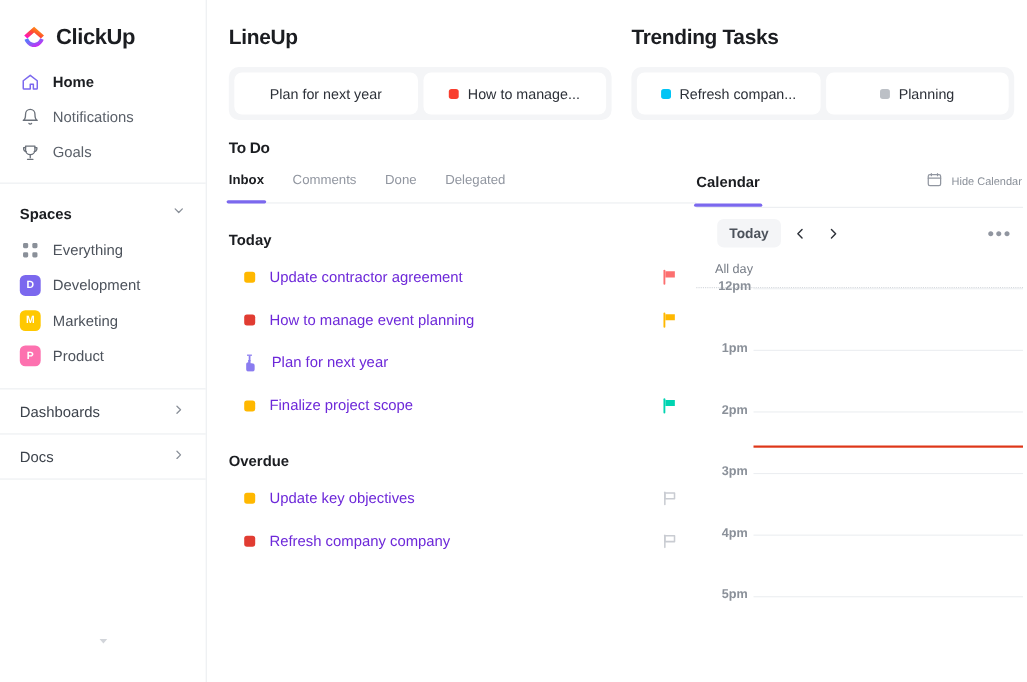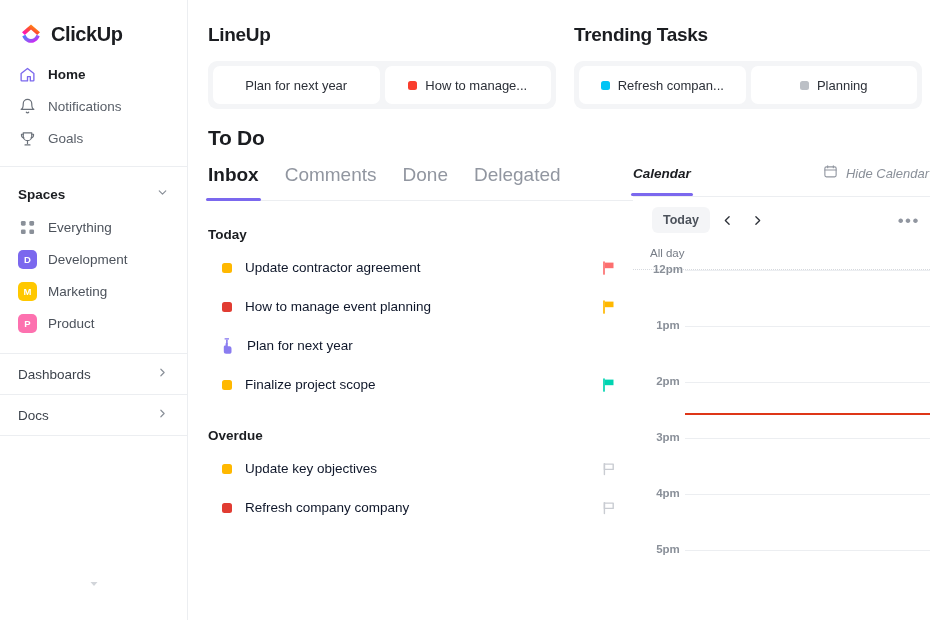--- a/index.html
+++ b/index.html
@@ -118,67 +118,67 @@
     padding: 0 10px; cursor: pointer;
   }
   .pill-card .dot { width: 9px; height: 9px; border-radius: 2.5px; flex: 0 0 9px; }
   .pill-card .lbl {
     font-size: 13px; color: #2c3038; white-space: nowrap;
     overflow: hidden; text-overflow: ellipsis;
   }
 
   
   .todo-title {
-    font-size: 21px; font-weight: bold; color: #1b1d21;
+    font-size: 14px; font-weight: bold; color: #1b1d21;
     padding: 17px 0 0 20px; letter-spacing:-0.3px;
   }
   .content-split { display: flex; }
   .todo-col { width: 445px; flex: 0 0 445px; padding-left: 20px; }
   .tabs { display: flex; gap: 26px; margin-top: 14px; position: relative; }
   .tab {
-    font-size: 19px; color: #9196a0; padding-bottom: 14px;
+    font-size: 12px; color: #9196a0; padding-bottom: 14px;
     cursor: pointer; position: relative;
   }
   .tab.active { color: #1b1d21; font-weight: bold; }
   .tab.active::after {
     content: ""; position: absolute; left: -2px; right: -2px; bottom: -1px;
     height: 3px; background: #7b68ee; border-radius: 2px;
   }
   .tabs-rule { height: 1px; background: #eceef1; }
 
   .group-label {
     font-size: 13.5px; font-weight: bold; color: #1b1d21;
     margin: 26px 0 6px 0;
   }
   .task-row {
     display: flex; align-items: center; height: 39px;
     padding-left: 14px; cursor: pointer;
   }
   .task-dot { width: 10px; height: 10px; border-radius: 2.5px; flex: 0 0 10px; }
   .task-hand { width: 14px; height: 16px; flex: 0 0 14px; margin-left:-2px;}
-  .task-name { font-size: 13.5px; color: #0f172a; margin-left: 13px; flex: 1 1 auto; }
+  .task-name { font-size: 13.5px; color: #6d28d9; margin-left: 13px; flex: 1 1 auto; }
   .task-flag { width: 16px; height: 16px; margin-right: 16px; flex: 0 0 16px; }
 
   
   .cal-col { flex: 1 1 auto; position: relative; }
   .cal-head {
     display: flex; align-items: center; justify-content: space-between;
-    margin-top: 14px; padding-right: 1px; font-style: italic;
+    margin-top: 14px; padding-right: 1px;
   }
   .cal-tab {
     font-size: 13.5px; color: #1b1d21; font-weight: bold;
     padding-bottom: 14px; position: relative; cursor: pointer;
   }
   .cal-tab::after {
     content: ""; position: absolute; left: -2px; right: -2px; bottom: -1px;
     height: 3px; background: #7b68ee; border-radius: 2px;
   }
   .hide-cal {
     display: flex; align-items: center; gap: 8px;
-    color: #8a9099; font-size: 13px; padding-bottom: 14px; cursor: pointer;
+    color: #8a9099; font-size: 10px; padding-bottom: 14px; cursor: pointer;
   }
   .cal-toolbar {
     display: flex; align-items: center; gap: 6px;
     height: 46px; padding-right: 10px;
   }
   .today-btn {
     background: #f4f5f7; border-radius: 6px; padding: 6px 11px;
     font-size: 12.5px; color: #4c525b; font-weight: bold; cursor: pointer;
   }
   .nav-arrow {

